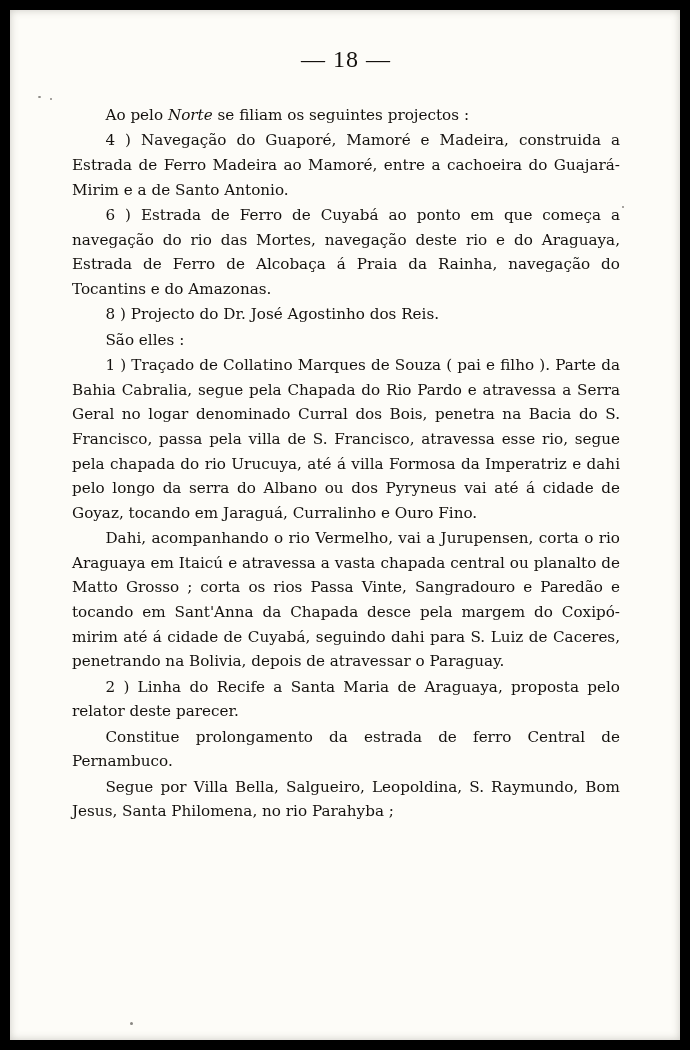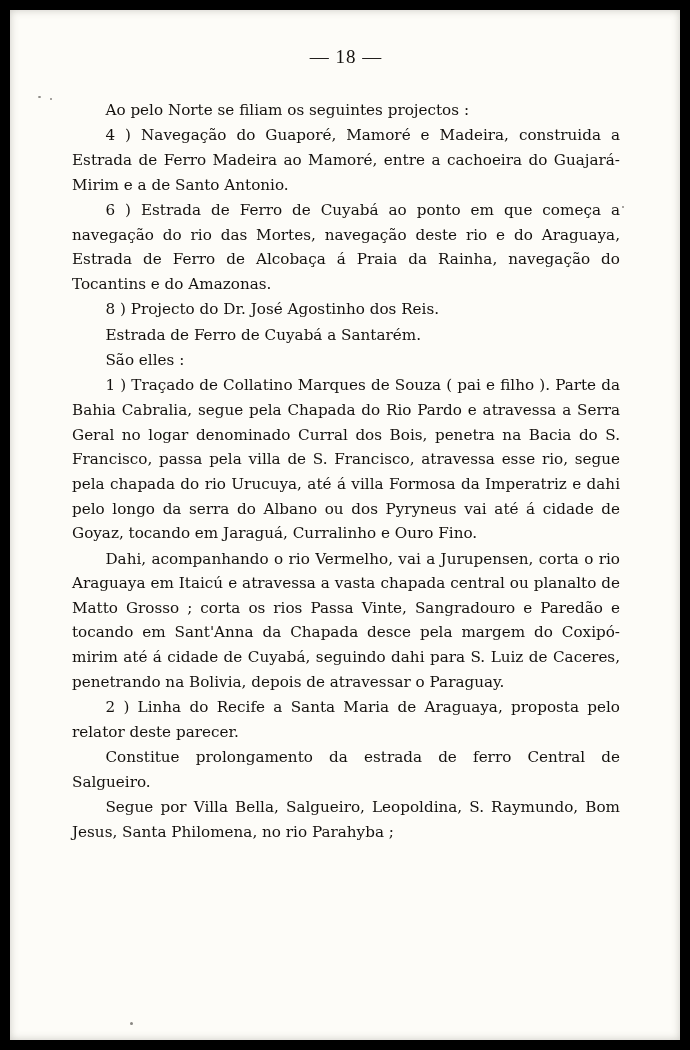--- a/index.html
+++ b/index.html
@@ -35,39 +35,40 @@
     top: 0;
     width: 670px;
     height: 1030px;
     padding: 36px 60px 20px 62px;
     box-sizing: border-box;
     font-family: "DejaVu Serif", "Liberation Serif", serif;
     color: #14110e;
   }
   .folio {
     text-align: center;
-    font-size: 19px;
+    font-size: 24px;
     letter-spacing: 1px;
     margin-bottom: 30px;
     font-family: "Liberation Serif", serif;
     font-weight: normal;
   }
   .body-text {
     font-size: 15.2px;
     line-height: 1.62;
     text-align: justify;
     text-justify: inter-word;
   }
   p {
     margin: 0 0 0.05em 0;
   }
   p.ind {
     text-indent: 2.2em;
   }
   .ital {
+    font-style: italic;
   }
   .speck {
     position: absolute;
     background: #2a2722;
     border-radius: 50%;
     opacity: .55;
   }
   .s1 { left: 28px; top: 86px; width: 3px; height: 2px; }
   .s2 { left: 40px; top: 88px; width: 2px; height: 2px; }
   .s3 { left: 120px; top: 1012px; width: 3px; height: 3px; }
@@ -93,32 +94,31 @@
         <p class="ind">
           <span>Ao pelo </span><span class="ital">Norte</span><span> se filiam os seguintes projectos :</span>
         </p>
 
         <p class="ind">4 ) Navegação do Guaporé, Mamoré e Madeira, construida a Estrada de Ferro Madeira ao Mamoré, entre a cachoeira do Guajará-Mirim e a de Santo Antonio.</p>
 
         <p class="ind">6 ) Estrada de Ferro de Cuyabá ao ponto em que começa a navegação do rio das Mortes, navegação deste rio e do Araguaya, Estrada de Ferro de Alcobaça á Praia da Rainha, navegação do Tocantins e do Amazonas.</p>
 
         <p class="ind">8 ) Projecto do Dr. José Agostinho dos Reis.</p>
 
-        <p class="ind">Estrada de Ferro de Cuyabá a Santarém.</p>
 
 
         <p class="ind">São elles :</p>
 
         <p class="ind">1 ) Traçado de Collatino Marques de Souza ( pai e filho ). Parte da Bahia Cabralia, segue pela Chapada do Rio Pardo e atravessa a Serra Geral no logar denominado Curral dos Bois, penetra na Bacia do S. Francisco, passa pela villa de S. Francisco, atravessa esse rio, segue pela chapada do rio Urucuya, até á villa Formosa da Imperatriz e dahi pelo longo da serra do Albano ou dos Pyryneus vai até á cidade de Goyaz, tocando em Jaraguá, Curralinho e Ouro Fino.</p>
 
         <p class="ind">Dahi, acompanhando o rio Vermelho, vai a Jurupensen, corta o rio Araguaya em Itaicú e atravessa a vasta chapada central ou planalto de Matto Grosso ; corta os rios Passa Vinte, Sangradouro e Paredão e tocando em Sant'Anna da Chapada desce pela margem do Coxipó-mirim até á cidade de Cuyabá, seguindo dahi para S. Luiz de Caceres, penetrando na Bolivia, depois de atravessar o Paraguay.</p>
 
         <p class="ind">2 ) Linha do Recife a Santa Maria de Araguaya, proposta pelo relator deste parecer.</p>
 
-        <p class="ind">Constitue prolongamento da estrada de ferro Central de Salgueiro.</p>
+        <p class="ind">Constitue prolongamento da estrada de ferro Central de Pernambuco.</p>
 
         <p class="ind">Segue por Villa Bella, Salgueiro, Leopoldina, S. Raymundo, Bom Jesus, Santa Philomena, no rio Parahyba ;</p>
 
       </div>
     </div>
 
     <span class="speck s1"></span>
     <span class="speck s2"></span>
     <span class="speck s3"></span>
     <span class="speck s4"></span>

